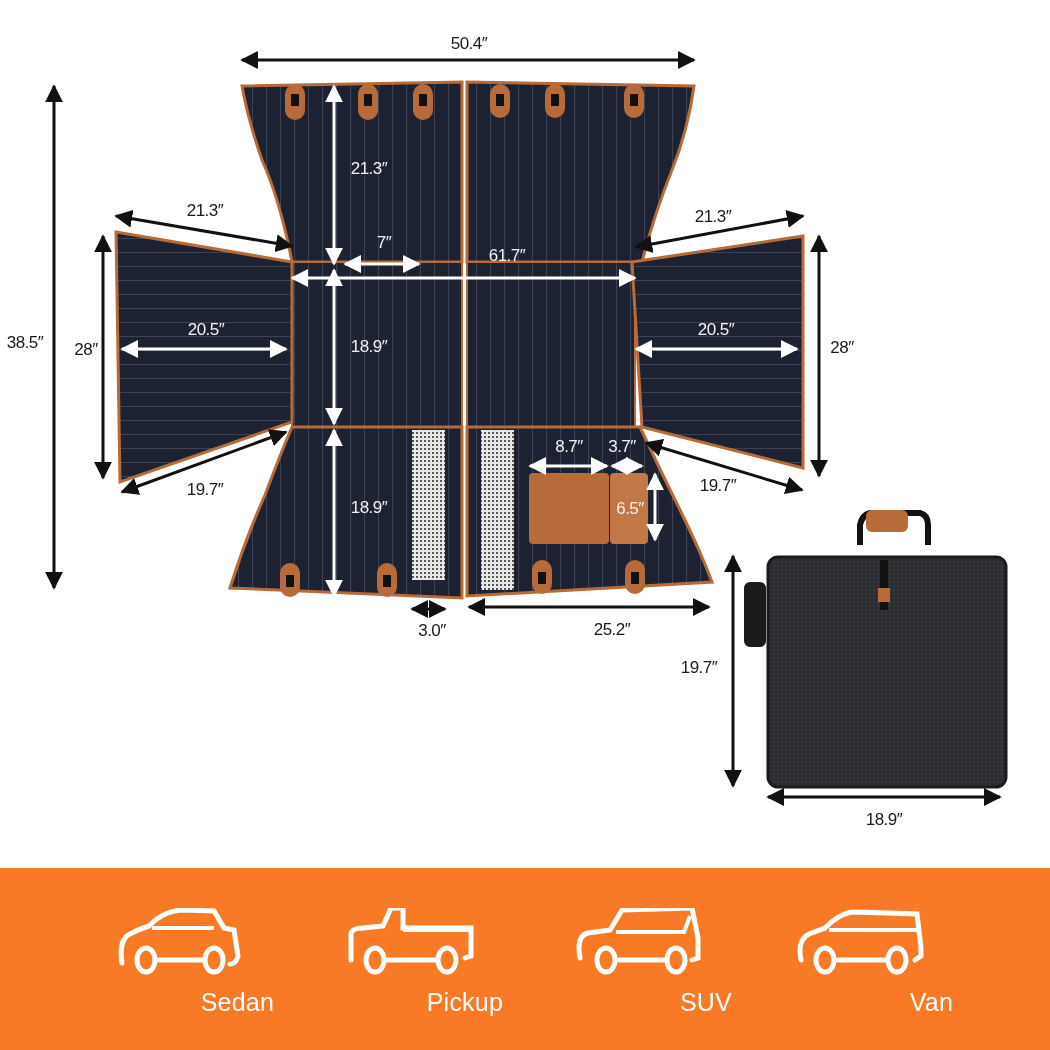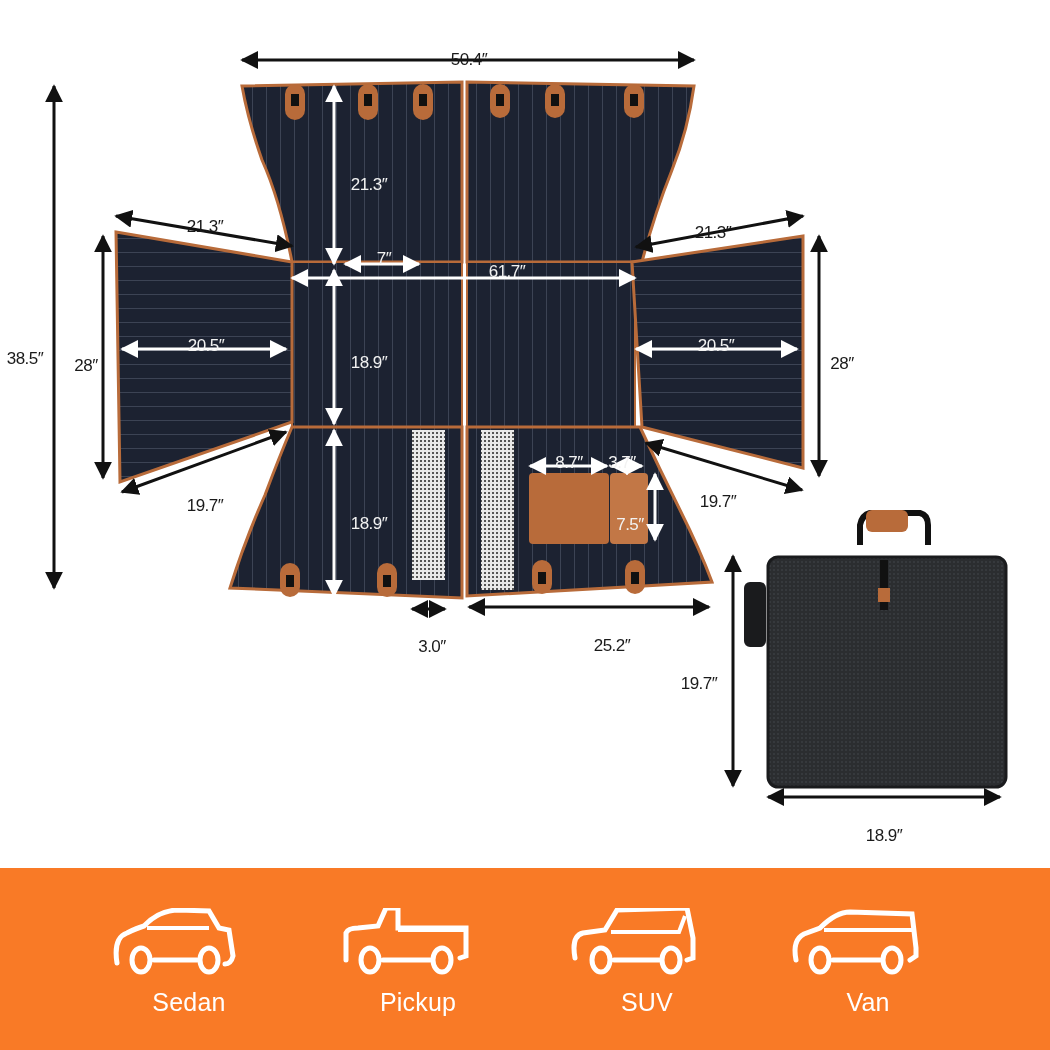--- a/index.html
+++ b/index.html
@@ -1,23 +1,23 @@
 <!DOCTYPE html>
 <html><head>
 <meta charset="utf-8">
 <style>
   html,body{margin:0;padding:0;background:#fff;}
   body{width:1050px;height:1050px;position:relative;overflow:hidden;font-family:"Liberation Sans",sans-serif;}
   .stage{position:absolute;left:0;top:0;width:1050px;height:868px;}
   .stage svg{position:absolute;left:0;top:0;}
-  .lbl{position:absolute;font-size:17px;letter-spacing:-0.5px;white-space:nowrap;transform:translate(-50%,-50%);font-weight:400;margin-top:16px;}
+  .lbl{position:absolute;font-size:17px;letter-spacing:-0.5px;white-space:nowrap;transform:translate(-50%,-50%);font-weight:400;}
   .lbl.dark{color:#1a1a1a;}
   .lbl.light{color:#f2f2f2;}
   .banner{position:absolute;left:0;top:868px;width:1050px;height:182px;background:#f97a26;}
-  .veh{position:absolute;top:40px;width:170px;height:130px;transform:translateX(-50%);display:flex;flex-direction:column;align-items:center;}
+  .veh{position:absolute;top:40px;width:170px;height:130px;transform:translateX(-50%);display:flex;flex-direction:column;align-items:flex-end;}
   .veh svg{width:160px;height:70px;}
   .veh .name{color:#fff;font-size:25px;margin-top:10px;letter-spacing:0.2px;}
 </style>
 </head>
 <body>
 
 <div class="stage">
   <svg width="1050" height="868" viewBox="0 0 1050 868">
     <defs>
       <pattern id="pin" width="14" height="10" patternUnits="userSpaceOnUse">
@@ -139,21 +139,21 @@
   <div class="lbl dark" style="left:86px;top:350px">28″</div>
   <div class="lbl dark" style="left:842px;top:348px">28″</div>
   <div class="lbl light" style="left:206px;top:330px">20.5″</div>
   <div class="lbl light" style="left:716px;top:330px">20.5″</div>
   <div class="lbl light" style="left:369px;top:347px">18.9″</div>
   <div class="lbl light" style="left:369px;top:508px">18.9″</div>
   <div class="lbl dark" style="left:205px;top:490px">19.7″</div>
   <div class="lbl dark" style="left:718px;top:486px">19.7″</div>
   <div class="lbl light" style="left:569px;top:447px">8.7″</div>
   <div class="lbl light" style="left:622px;top:447px">3.7″</div>
-  <div class="lbl light" style="left:630px;top:509px">7.5″</div>
+  <div class="lbl light" style="left:630px;top:509px">6.5″</div>
   <div class="lbl dark" style="left:432px;top:631px">3.0″</div>
   <div class="lbl dark" style="left:612px;top:630px">25.2″</div>
   <div class="lbl dark" style="left:699px;top:668px">19.7″</div>
   <div class="lbl dark" style="left:884px;top:820px">18.9″</div>
 </div>
 
 <div class="banner">
   <div class="veh" style="left:189px">
     <svg viewBox="0 0 160 70">
       <path d="M8,55 Q4,30 18,25 Q28,20 35,18 Q50,2 70,2 L100,3 L110,20 L120,22 L124,48 Q122,56 116,56" fill="none" stroke="#fff" stroke-width="5" stroke-linecap="round"></path>

